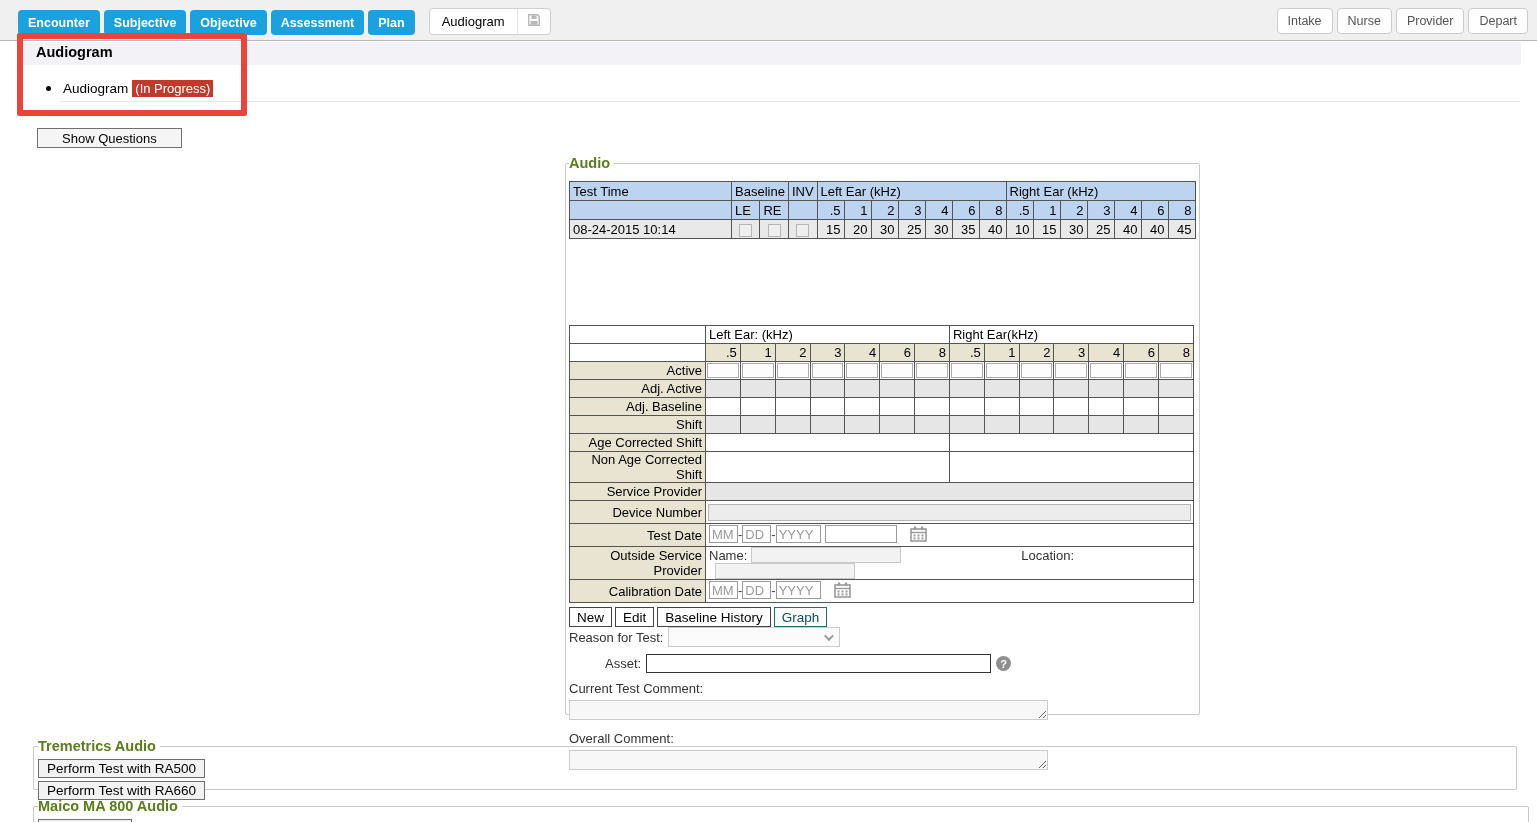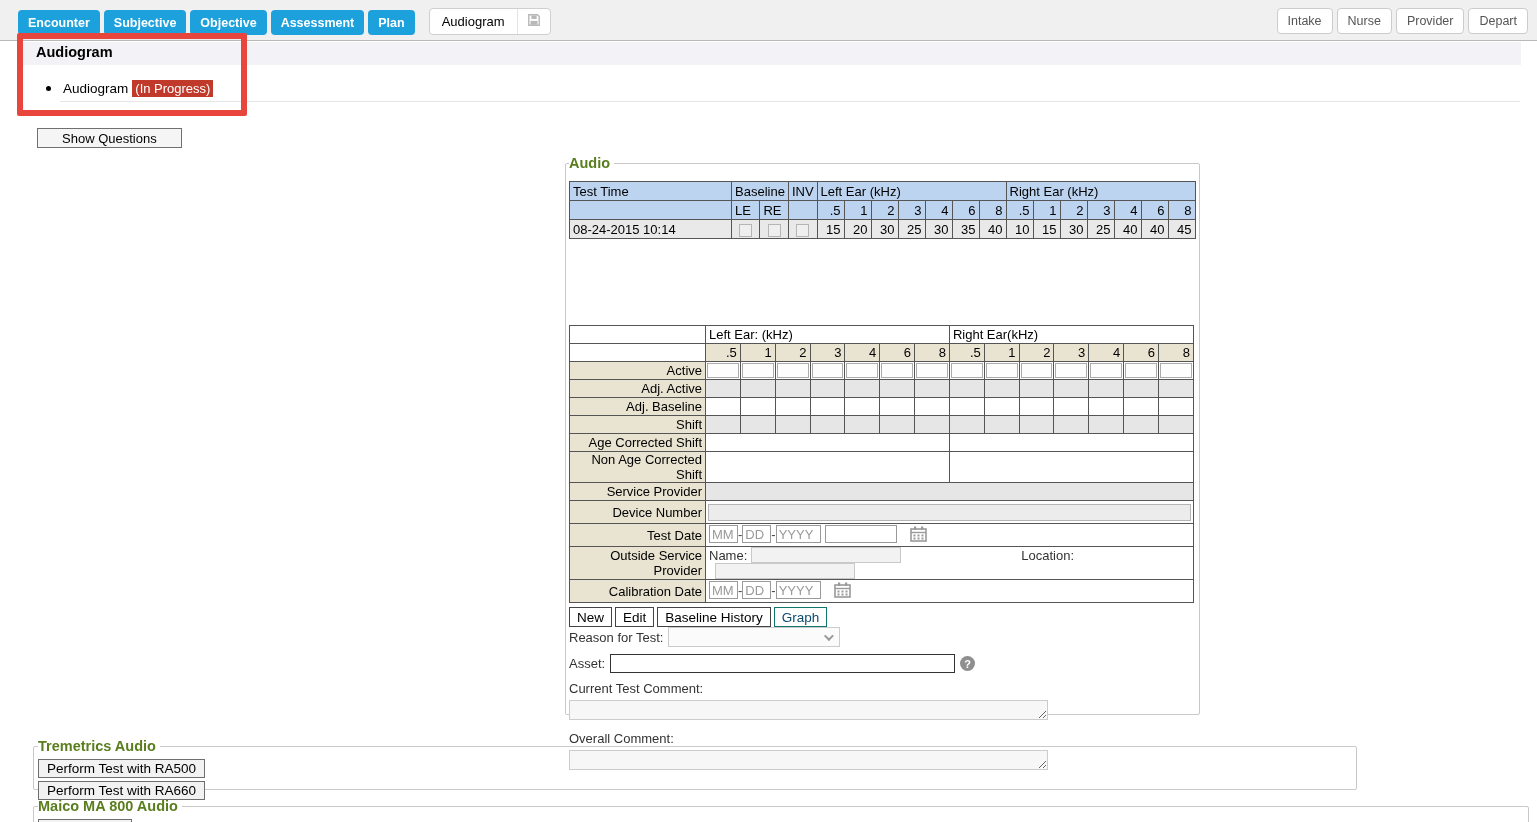--- a/index.html
+++ b/index.html
@@ -37,21 +37,21 @@
                     border:6px solid #e8463c; border-radius:2px; pointer-events:none; }
 
   .show-questions { position:absolute; top:128px; left:37px; background:#f5f5f5;
                     border:1px solid #707070; font-size:13px; padding:1px 24px; height:20px;
                     font-family:"Liberation Sans", sans-serif; cursor:pointer; }
 
   
   fieldset { border:1px solid #c9c9c9; border-radius:2px; }
   legend { font-weight:bold; color:#5a7e1e; font-size:14.5px; padding:0 4px 0 0; margin-left:0; }
   .fs-audio { position:absolute; top:155px; left:565px; width:635px; height:560px; padding:4px 3px; }
-  .fs-trem  { position:absolute; top:738px; left:33px; width:1324px; height:52px; padding:2px 4px; }
+  .fs-trem  { position:absolute; top:738px; left:33px; width:1484px; height:52px; padding:2px 4px; }
   .fs-maico { position:absolute; top:798px; left:33px; width:1496px; height:40px; padding:2px 4px; }
 
   
   table { border-collapse:collapse; }
   .t1 { margin-top:6px; }
   .t1 th, .t1 td { border:1px solid #555; height:19px; padding:0 3px; font-size:13px; font-weight:normal; }
   .t1 th { background:#bdd4f0; text-align:left; }
   .t1 th.num { text-align:right; }
   .t1 td { background:#e9e9e9; }
   .t1 td.num { text-align:right; }
@@ -86,21 +86,21 @@
   .btn-sm { background:#fff; border:1px solid #444; font-size:13.5px; padding:1px 7px; height:20px;
             font-family:"Liberation Sans", sans-serif; cursor:pointer; }
   .btn-sm.disabled { border:1px solid #0f766e; color:#0c4a6e; cursor:default; }
   .reason-row { margin-top:0; display:flex; align-items:center; color:#333; }
   .sel-wrap { position:relative; margin-left:5px; }
   .sel { width:172px; height:20px; border:1px solid #ccc; background:#fbfbfb; appearance:none;
          -webkit-appearance:none; font-size:13px; padding:0 4px; }
   .sel-chev { position:absolute; right:9px; top:7px; width:7px; height:7px;
               border-right:2px solid #999; border-bottom:2px solid #999;
               transform:rotate(45deg) translateY(-2px); pointer-events:none; }
-  .asset-row { margin-top:7px; display:flex; align-items:center; color:#333; }
+  .asset-row { margin-top:7px; display:flex; align-items:center; color:#333;margin-left:36px; }
   .asset-input { width:345px; height:19px; border:1px solid #333; margin-left:5px; font-size:13px; padding:0 3px; }
   .help-circle { width:15px; height:15px; border-radius:50%; background:#8f8f8f; color:#fff;
                  font-size:11px; font-weight:bold; display:inline-flex; align-items:center;
                  justify-content:center; margin-left:5px; cursor:pointer; }
   .cmt-label { margin-top:8px; color:#333; }
   .cmt-area { margin-top:4px; width:479px; height:20px; background:#f7f7f7;
               border:1px solid #ccc; resize:both; font-family:"Liberation Sans", sans-serif; }
 
   
   .perform-btn { display:block; background:#f2f2f2; border:1px solid #6e6e6e; font-size:13.5px;

